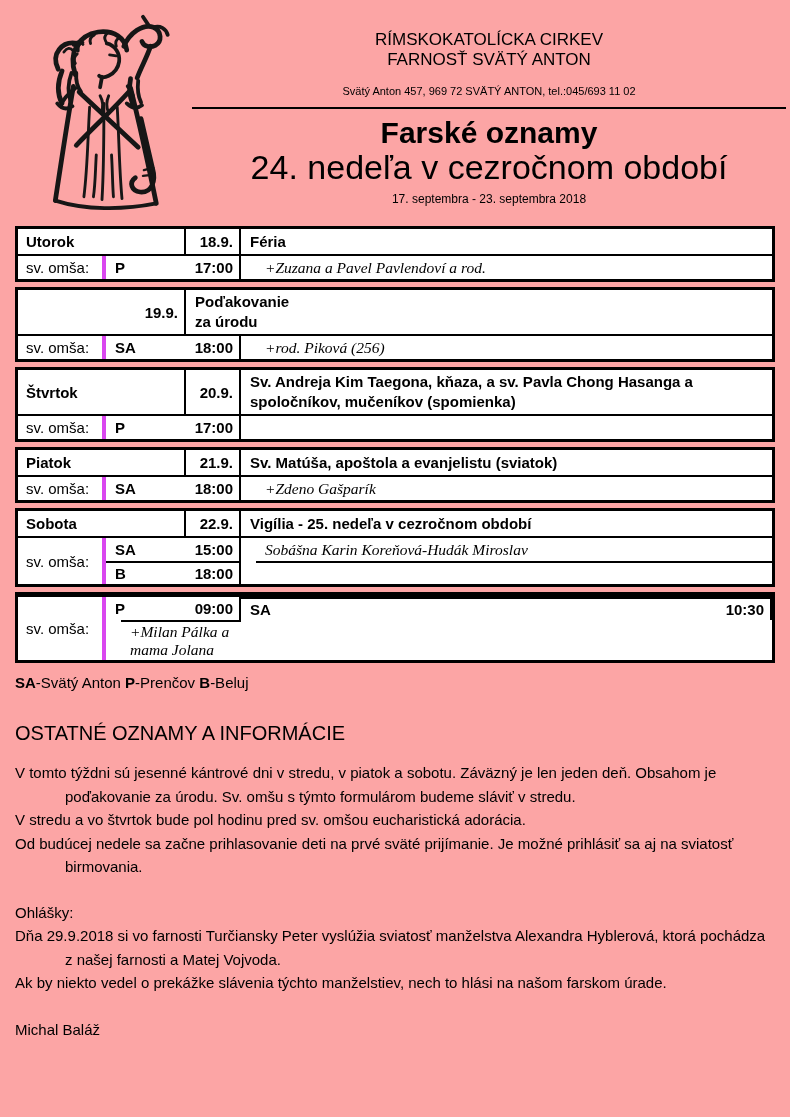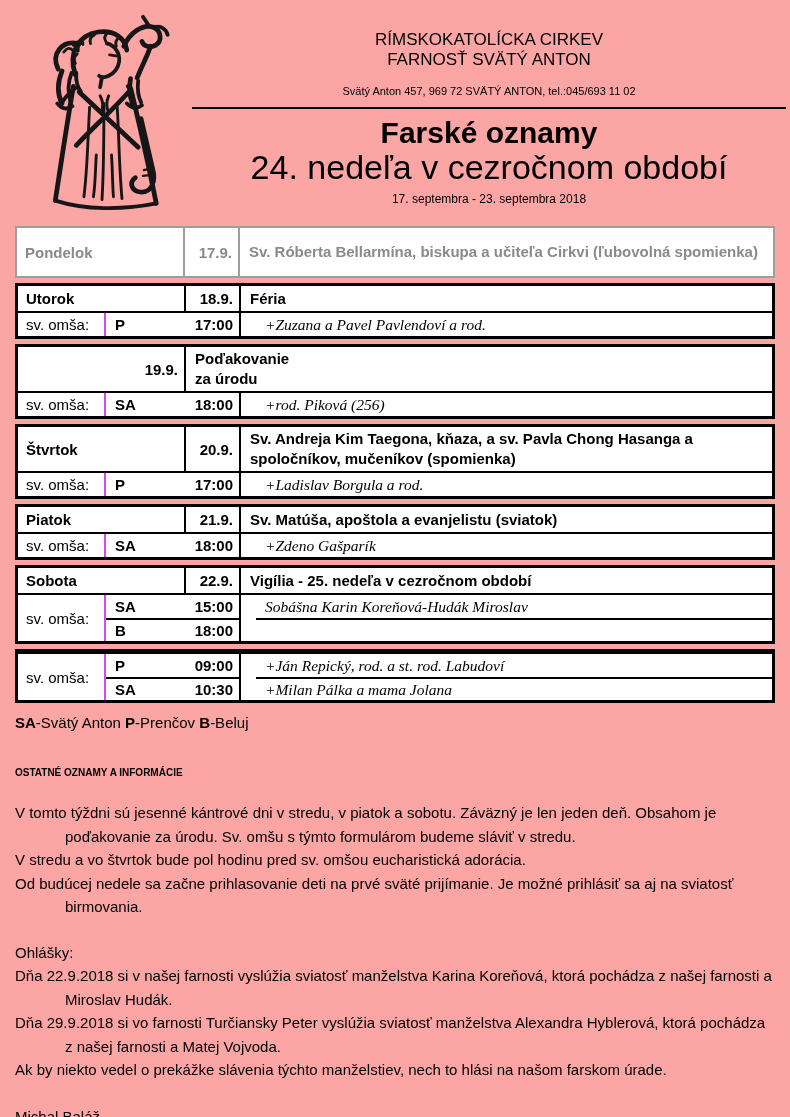--- a/index.html
+++ b/index.html
@@ -33,32 +33,32 @@
   .hrow .day  { font-weight: bold; padding: 2px 6px 2px 8px; border-right: 2px solid #000;
                 display: flex; align-items: center; }
   .hrow .date { font-weight: bold; padding: 2px 6px 2px 2px; border-right: 2px solid #000;
                 display: flex; align-items: center; justify-content: flex-end; }
   .hrow .ttl  { font-weight: bold; padding: 2px 9px; line-height: 20px;
                 display: flex; align-items: center; }
   .muted .hrow { min-height: 48px; }
   .muted .day, .muted .date { border-color: #9e9e9e; }
   .msec { display: grid; grid-template-columns: 88px 135px 1fr; border-top: 2px solid #000;
           grid-auto-rows: minmax(23px, auto); }
-  .msec .lbl { padding: 1px 2px 1px 8px; border-right: 2px solid #d946ef;
+  .msec .lbl { padding: 1px 2px 1px 8px; border-right: 4px solid #d946ef;
                display: flex; align-items: center; }
   .msec.two .lbl { grid-row: 1 / 3; }
   .msec .mpt { display: flex; justify-content: space-between; align-items: center;
                font-weight: bold; padding: 1px 6px 1px 9px; border-right: 2px solid #000; }
   .msec .mint { font-family: "Liberation Serif", serif; font-style: italic; font-size: 15.5px;
                 padding: 1px 9px; display: flex; align-items: center; margin-left: 15px; }
   .msec .r2 { border-top: 2px solid #000; }
   
   .legend { margin: 10px 15px 0 15px; line-height: 20px; }
   .legend b { font-weight: bold; }
-  .section-heading { font-weight: bold; font-size: 10px; margin: 30px 15px 0 15px; line-height: 20px; }
+  .section-heading { font-weight: normal; font-size: 20px; margin: 30px 15px 0 15px; line-height: 20px; }
   .paras { margin: 18px 15px 0 15px; }
   .para { line-height: 23.5px; padding-left: 50px; text-indent: -50px; }
   .banns { margin: 22px 15px 0 15px; }
   .signature { margin: 24px 15px 0 15px; line-height: 22px; }
 </style>
 </head>
 <body>
 
 <div class="page">
 
@@ -122,27 +122,20 @@
       <div class="title-block">
         <div class="title-main">Farské oznamy</div>
         <div class="title-sub">24. nedeľa v cezročnom období</div>
         <div class="title-date">17. septembra - 23. septembra 2018</div>
       </div>
     </div>
   </div>
 
   <div class="sched">
 
-    <div class="blk muted">
-      <div class="hrow">
-        <div class="day">Pondelok</div>
-        <div class="date">17.9.</div>
-        <div class="ttl">Sv. Róberta Bellarmína, biskupa a učiteľa Cirkvi (ľubovolná spomienka)</div>
-      </div>
-    </div>
 
     <div class="blk">
       <div class="hrow">
         <div class="day">Utorok</div>
         <div class="date">18.9.</div>
         <div class="ttl">Féria</div>
       </div>
       <div class="msec">
         <div class="lbl">sv. omša:</div>
         <div class="mpt">
@@ -173,21 +166,20 @@
         <div class="day">Štvrtok</div>
         <div class="date">20.9.</div>
         <div class="ttl">Sv. Andreja Kim Taegona, kňaza, a sv. Pavla Chong Hasanga a spoločníkov, mučeníkov (spomienka)</div>
       </div>
       <div class="msec">
         <div class="lbl">sv. omša:</div>
         <div class="mpt">
           <span>P</span>
           <span>17:00</span>
         </div>
-        <div class="mint">+Ladislav Borgula a rod.</div>
       </div>
     </div>
 
     <div class="blk">
       <div class="hrow">
         <div class="day">Piatok</div>
         <div class="date">21.9.</div>
         <div class="ttl">Sv. Matúša, apoštola a evanjelistu (sviatok)</div>
       </div>
       <div class="msec">
@@ -221,21 +213,20 @@
       </div>
     </div>
 
     <div class="blk">
       <div class="msec two">
         <div class="lbl">sv. omša:</div>
         <div class="mpt">
           <span>P</span>
           <span>09:00</span>
         </div>
-        <div class="mint">+Ján Repický, rod. a st. rod. Labudoví</div>
         <div class="mpt r2">
           <span>SA</span>
           <span>10:30</span>
         </div>
         <div class="mint r2">+Milan Pálka a mama Jolana</div>
       </div>
     </div>
 
   </div>
 
@@ -243,21 +234,20 @@
 
   <div class="section-heading">OSTATNÉ OZNAMY A INFORMÁCIE</div>
   <div class="paras">
     <p class="para">V tomto týždni sú jesenné kántrové dni v stredu, v piatok a sobotu. Záväzný je len jeden deň. Obsahom je poďakovanie za úrodu. Sv. omšu s týmto formulárom budeme sláviť v stredu.</p>
     <p class="para">V stredu a vo štvrtok bude pol hodinu pred sv. omšou eucharistická adorácia.</p>
     <p class="para">Od budúcej nedele sa začne prihlasovanie deti na prvé sväté prijímanie. Je možné prihlásiť sa aj na sviatosť birmovania.</p>
   </div>
 
   <div class="banns">
     <div style="line-height:23.5px;">Ohlášky:</div>
-    <p class="para">Dňa 22.9.2018 si v našej farnosti vyslúžia sviatosť manželstva Karina Koreňová, ktorá pochádza z našej farnosti a Miroslav Hudák.</p>
     <p class="para">Dňa 29.9.2018 si vo farnosti Turčiansky Peter vyslúžia sviatosť manželstva Alexandra Hyblerová, ktorá pochádza z našej farnosti a Matej Vojvoda.</p>
     <p class="para">Ak by niekto vedel o prekážke slávenia týchto manželstiev, nech to hlási na našom farskom úrade.</p>
   </div>
 
   <div class="signature">
     <div>Michal Baláž</div>
 
   </div>
 
 </div>

